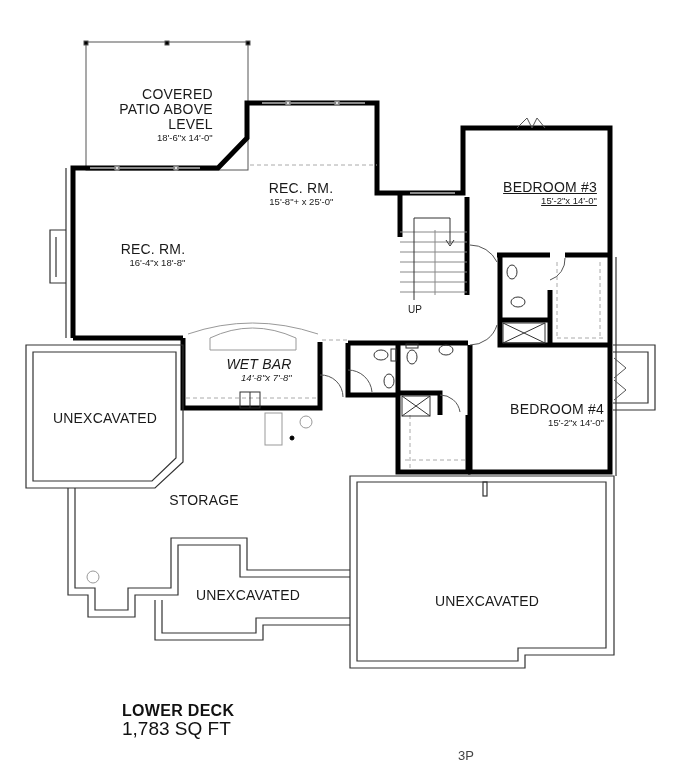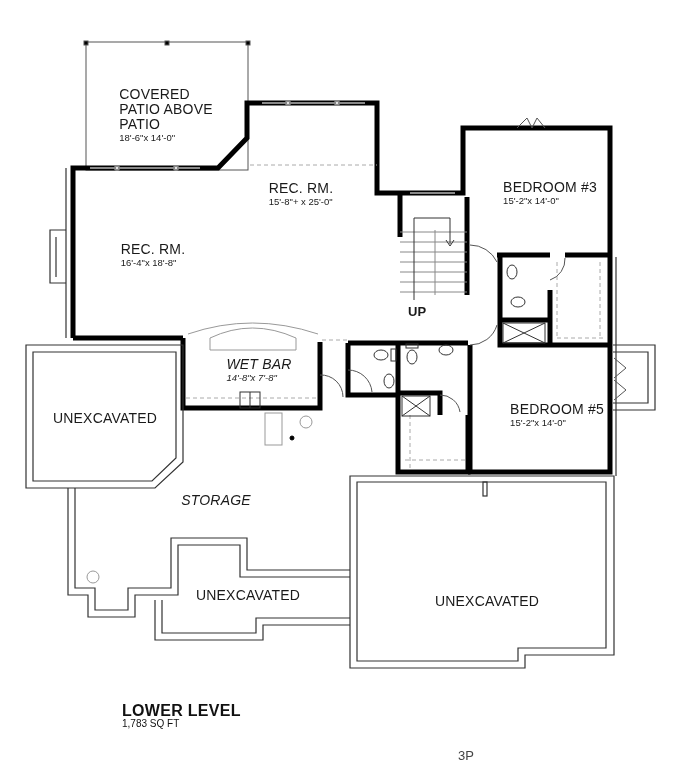--- a/index.html
+++ b/index.html
@@ -1,23 +1,23 @@
 <!DOCTYPE html>
 <html><head>
   <meta charset="utf-8">
   <style>
     html, body { margin: 0; padding: 0; background: #ffffff; }
     body { width: 683px; height: 768px; position: relative; overflow: hidden; font-family: "Liberation Sans", sans-serif; }
     #plan { position: absolute; left: 0; top: 0; width: 683px; height: 768px; }
-    .room-label { position: absolute; text-align: left; color: #1a1a1a; white-space: nowrap; transform: translateX(-50%); }
+    .room-label { position: absolute; text-align: right; color: #1a1a1a; white-space: nowrap; transform: translateX(-50%); }
     .room-name { font-size: 14px; letter-spacing: 0.2px; line-height: 15px; display: block; }
     .room-dim { font-size: 9.5px; line-height: 12px; display: block; }
-    .misc-label { position: absolute; font-size: 13px; color: #1a1a1a; font-weight: bold; }
+    .misc-label { position: absolute; font-size: 10px; color: #1a1a1a; }
     .level-title { position: absolute; left: 122px; top: 702px; font-size: 16px; font-weight: bold; color: #111; letter-spacing: 0.3px; }
-    .level-area { position: absolute; left: 122px; top: 718px; font-size: 10px; color: #111; }
+    .level-area { position: absolute; left: 122px; top: 718px; font-size: 19px; color: #111; }
     .watermark { position: absolute; left: 458px; top: 748px; font-size: 13px; color: #444; }
   </style>
 </head>
 <body>
 
 <svg id="plan" viewBox="0 0 683 768" xmlns="http://www.w3.org/2000/svg">
 
   <g fill="none" stroke="#555" stroke-width="1">
     <rect x="86" y="42" width="162" height="128"></rect>
     <rect x="84" y="41" width="4" height="4" fill="#000"></rect>
@@ -145,62 +145,62 @@
     <ellipse cx="518" cy="302" rx="7" ry="5"></ellipse>
     <rect x="503" y="323" width="42" height="20"></rect>
     <line x1="503" y1="323" x2="545" y2="343"></line>
     <line x1="545" y1="323" x2="503" y2="343"></line>
   </g>
 </svg>
 
 <div class="room-label" style="left:166px; top:87px;">
   <span class="room-name">COVERED</span>
   <span class="room-name">PATIO ABOVE</span>
-  <span class="room-name">PATIO</span>
+  <span class="room-name">LEVEL</span>
   <span class="room-dim">18'-6"x 14'-0"</span>
 </div>
 
 <div class="room-label" style="left:301px; top:181px;">
   <span class="room-name">REC. RM.</span>
   <span class="room-dim">15'-8"+ x 25'-0"</span>
 </div>
 
 <div class="room-label" style="left:153px; top:242px;">
   <span class="room-name">REC. RM.</span>
   <span class="room-dim">16'-4"x 18'-8"</span>
 </div>
 
-<div class="room-label" style="left:550px; top:180px;">
+<div class="room-label" style="left:550px; top:180px;text-decoration:underline;">
   <span class="room-name">BEDROOM #3</span>
   <span class="room-dim">15'-2"x 14'-0"</span>
 </div>
 
 <div class="room-label" style="left:557px; top:402px;">
-  <span class="room-name">BEDROOM #5</span>
+  <span class="room-name">BEDROOM #4</span>
   <span class="room-dim">15'-2"x 14'-0"</span>
 </div>
 
 <div class="room-label" style="left:259px; top:357px;font-style:italic;">
   <span class="room-name">WET BAR</span>
   <span class="room-dim">14'-8"x 7'-8"</span>
 </div>
 
 <div class="room-label" style="left:105px; top:411px;">
   <span class="room-name">UNEXCAVATED</span>
 </div>
 
-<div class="room-label" style="left:216px; top:493px;font-style:italic;">
+<div class="room-label" style="left:204px; top:493px;">
   <span class="room-name">STORAGE</span>
 </div>
 
 <div class="room-label" style="left:248px; top:588px;">
   <span class="room-name">UNEXCAVATED</span>
 </div>
 
 <div class="room-label" style="left:487px; top:594px;">
   <span class="room-name">UNEXCAVATED</span>
 </div>
 
 <div class="misc-label" style="left:408px; top:304px;">UP</div>
 
-<div class="level-title">LOWER LEVEL</div>
+<div class="level-title">LOWER DECK</div>
 <div class="level-area">1,783 SQ FT</div>
 <div class="watermark">3P</div>
 
 </body></html>

